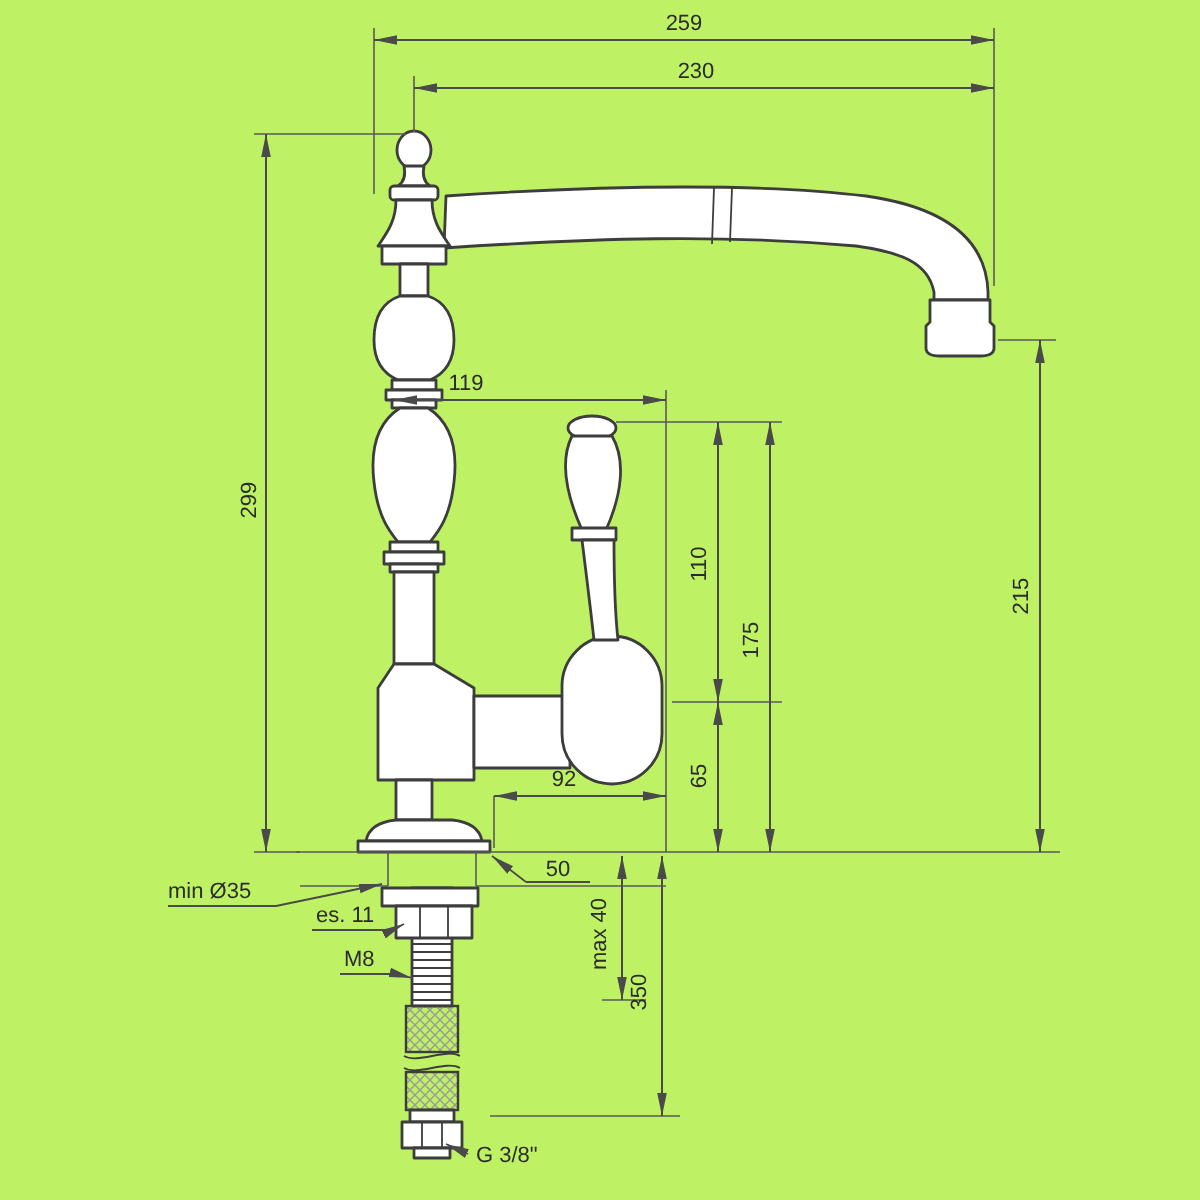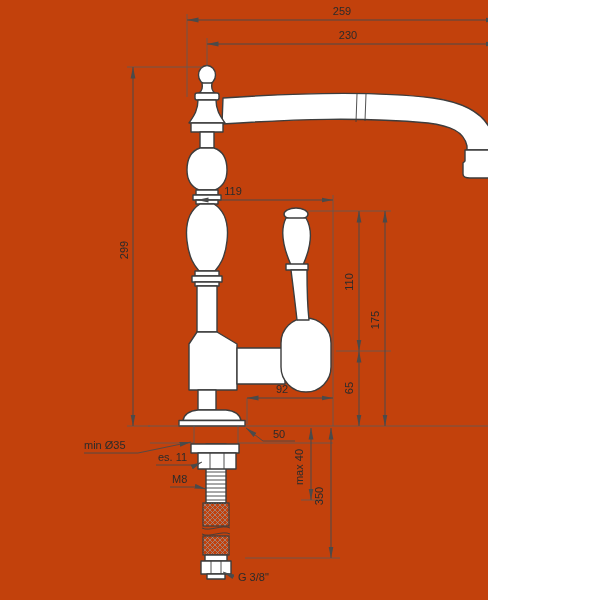--- a/index.html
+++ b/index.html
@@ -1,16 +1,16 @@
 <!DOCTYPE html>
 <html><head>
 <meta charset="utf-8">
 <style>
   html,body{margin:0;padding:0;background:#ffffff;}
-  .canvas{width:488px;height:600px;background:#c2410c;position:relative;overflow:hidden;text-align:right;}
+  .canvas{width:600px;height:600px;background:#bef264;position:relative;overflow:hidden;text-align:right;}
   svg{display:block;}
   .ext{stroke:#5a5a5a;stroke-width:0.8;fill:none;}
   .dim{stroke:#4a4a4a;stroke-width:1;fill:none;}
   .lead{stroke:#4a4a4a;stroke-width:0.9;fill:none;}
   .part{stroke:#3d3d3d;stroke-width:1.4;fill:#ffffff;stroke-linejoin:round;}
   .part-thin{stroke:#3d3d3d;stroke-width:0.9;fill:none;}
   .braid{fill:url(#braidpat);stroke:#3d3d3d;stroke-width:1.2;}
   .dimtxt{font:11px "Liberation Sans","DejaVu Sans",sans-serif;fill:#2b2b2b;}
 </style>
 </head>

